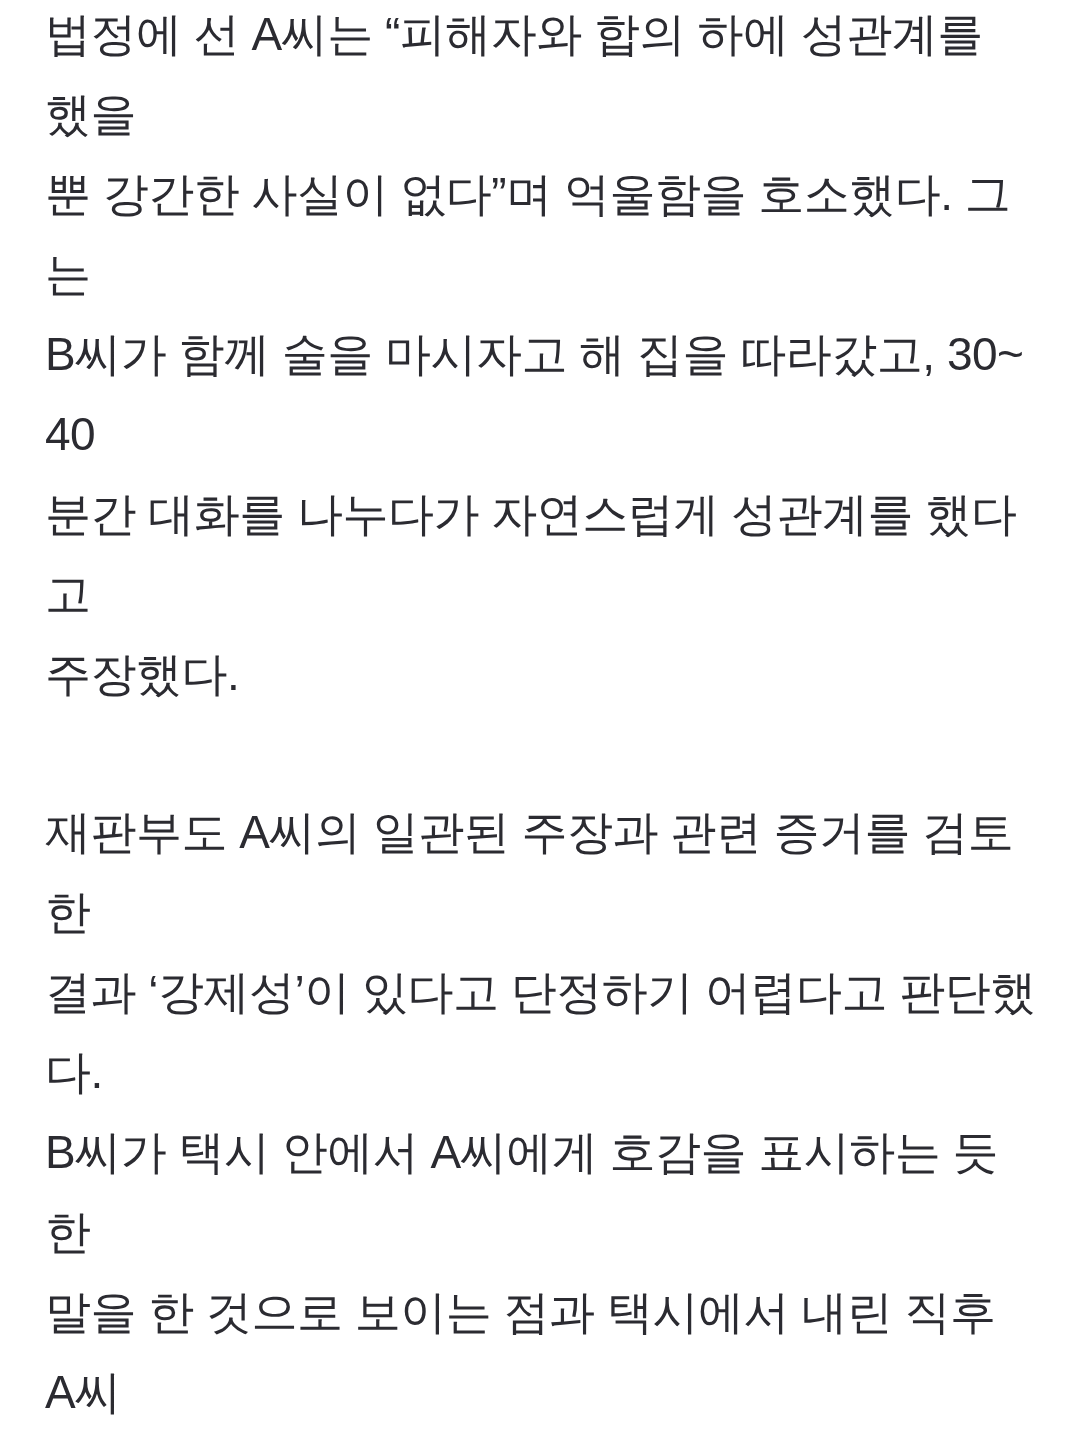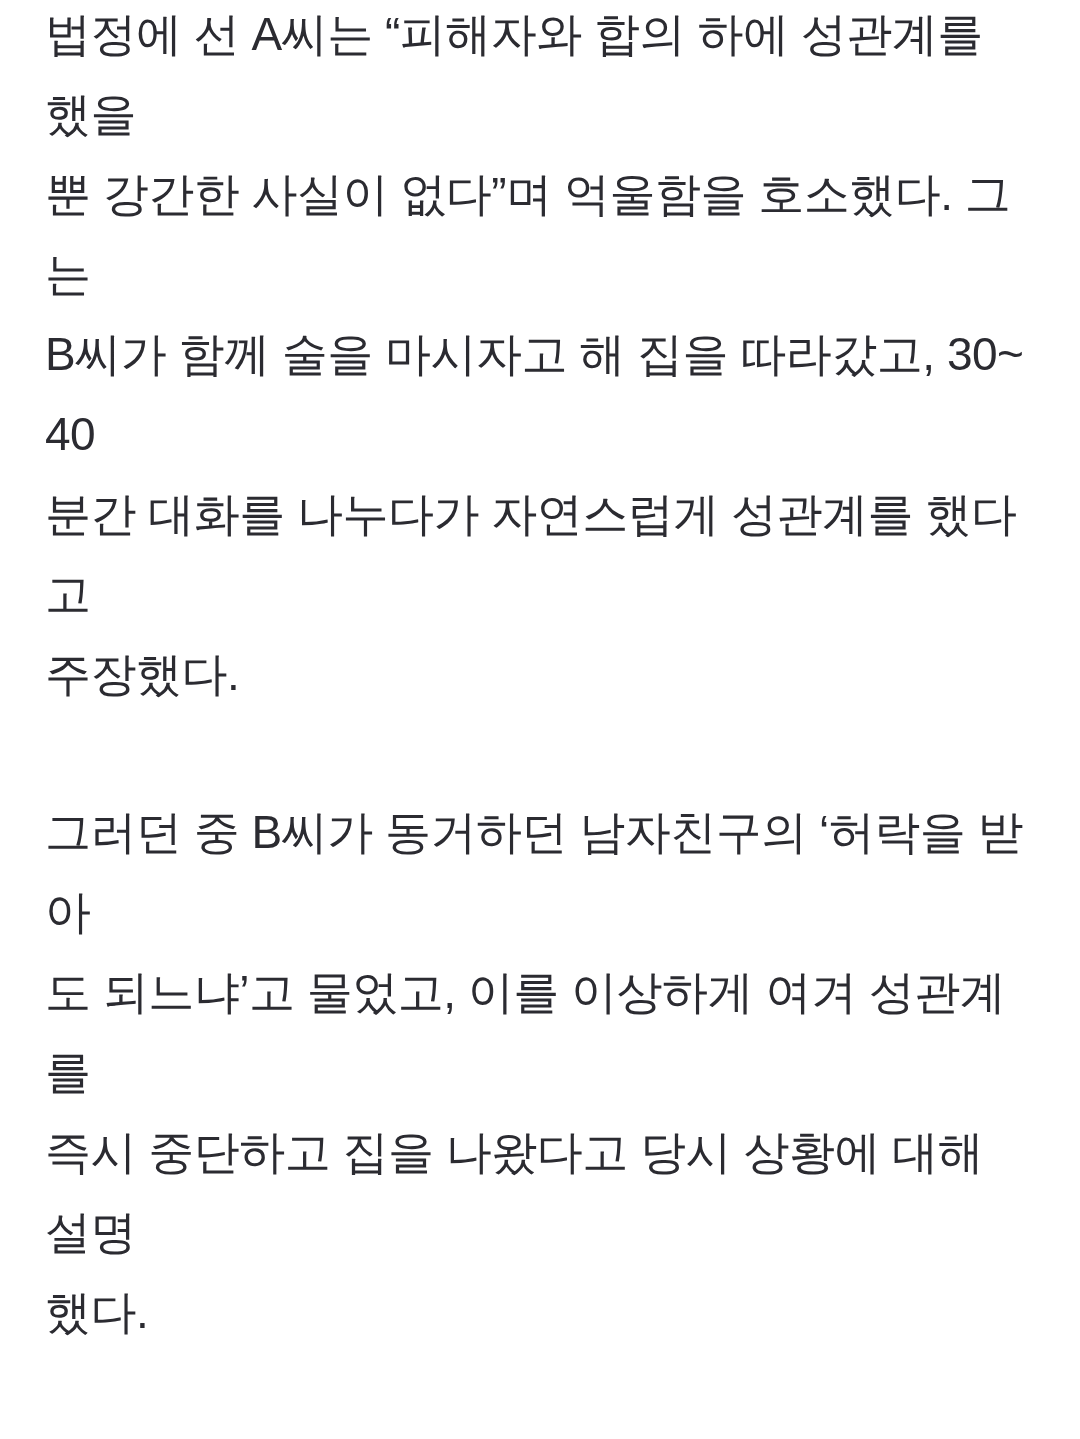--- a/index.html
+++ b/index.html
@@ -35,24 +35,20 @@
 </style>
 </head>
 <body>
 
 <div class="article-body">
     <p class="para">법정에 선 A씨는 “피해자와 합의 하에 성관계를 했을
 뿐 강간한 사실이 없다”며 억울함을 호소했다. 그는
 B씨가 함께 술을 마시자고 해 집을 따라갔고, 30~40
 분간 대화를 나누다가 자연스럽게 성관계를 했다고
 주장했다.</p>
-    <p class="para">그러던 중 B씨가 동거하던 남자친구의 ‘허락을 받아
-도 되느냐’고 물었고, 이를 이상하게 여겨 성관계를
-즉시 중단하고 집을 나왔다고 당시 상황에 대해 설명
-했다.</p>
     <p class="para">재판부도 A씨의 일관된 주장과 관련 증거를 검토한
 결과 ‘강제성’이 있다고 단정하기 어렵다고 판단했다.
 B씨가 택시 안에서 A씨에게 호감을 표시하는 듯한
 말을 한 것으로 보이는 점과 택시에서 내린 직후 A씨
 와 B씨가 손을 잡고 빌라 주차장을 통과하는 장면이
 폐쇄회로(CC)TV에 찍힌 점, 빌라 엘리베이터 안에서
 B씨가 A씨에게 안긴 사실 등을 근거로 들었다.</p>
   </div>
 
 </body></html>

